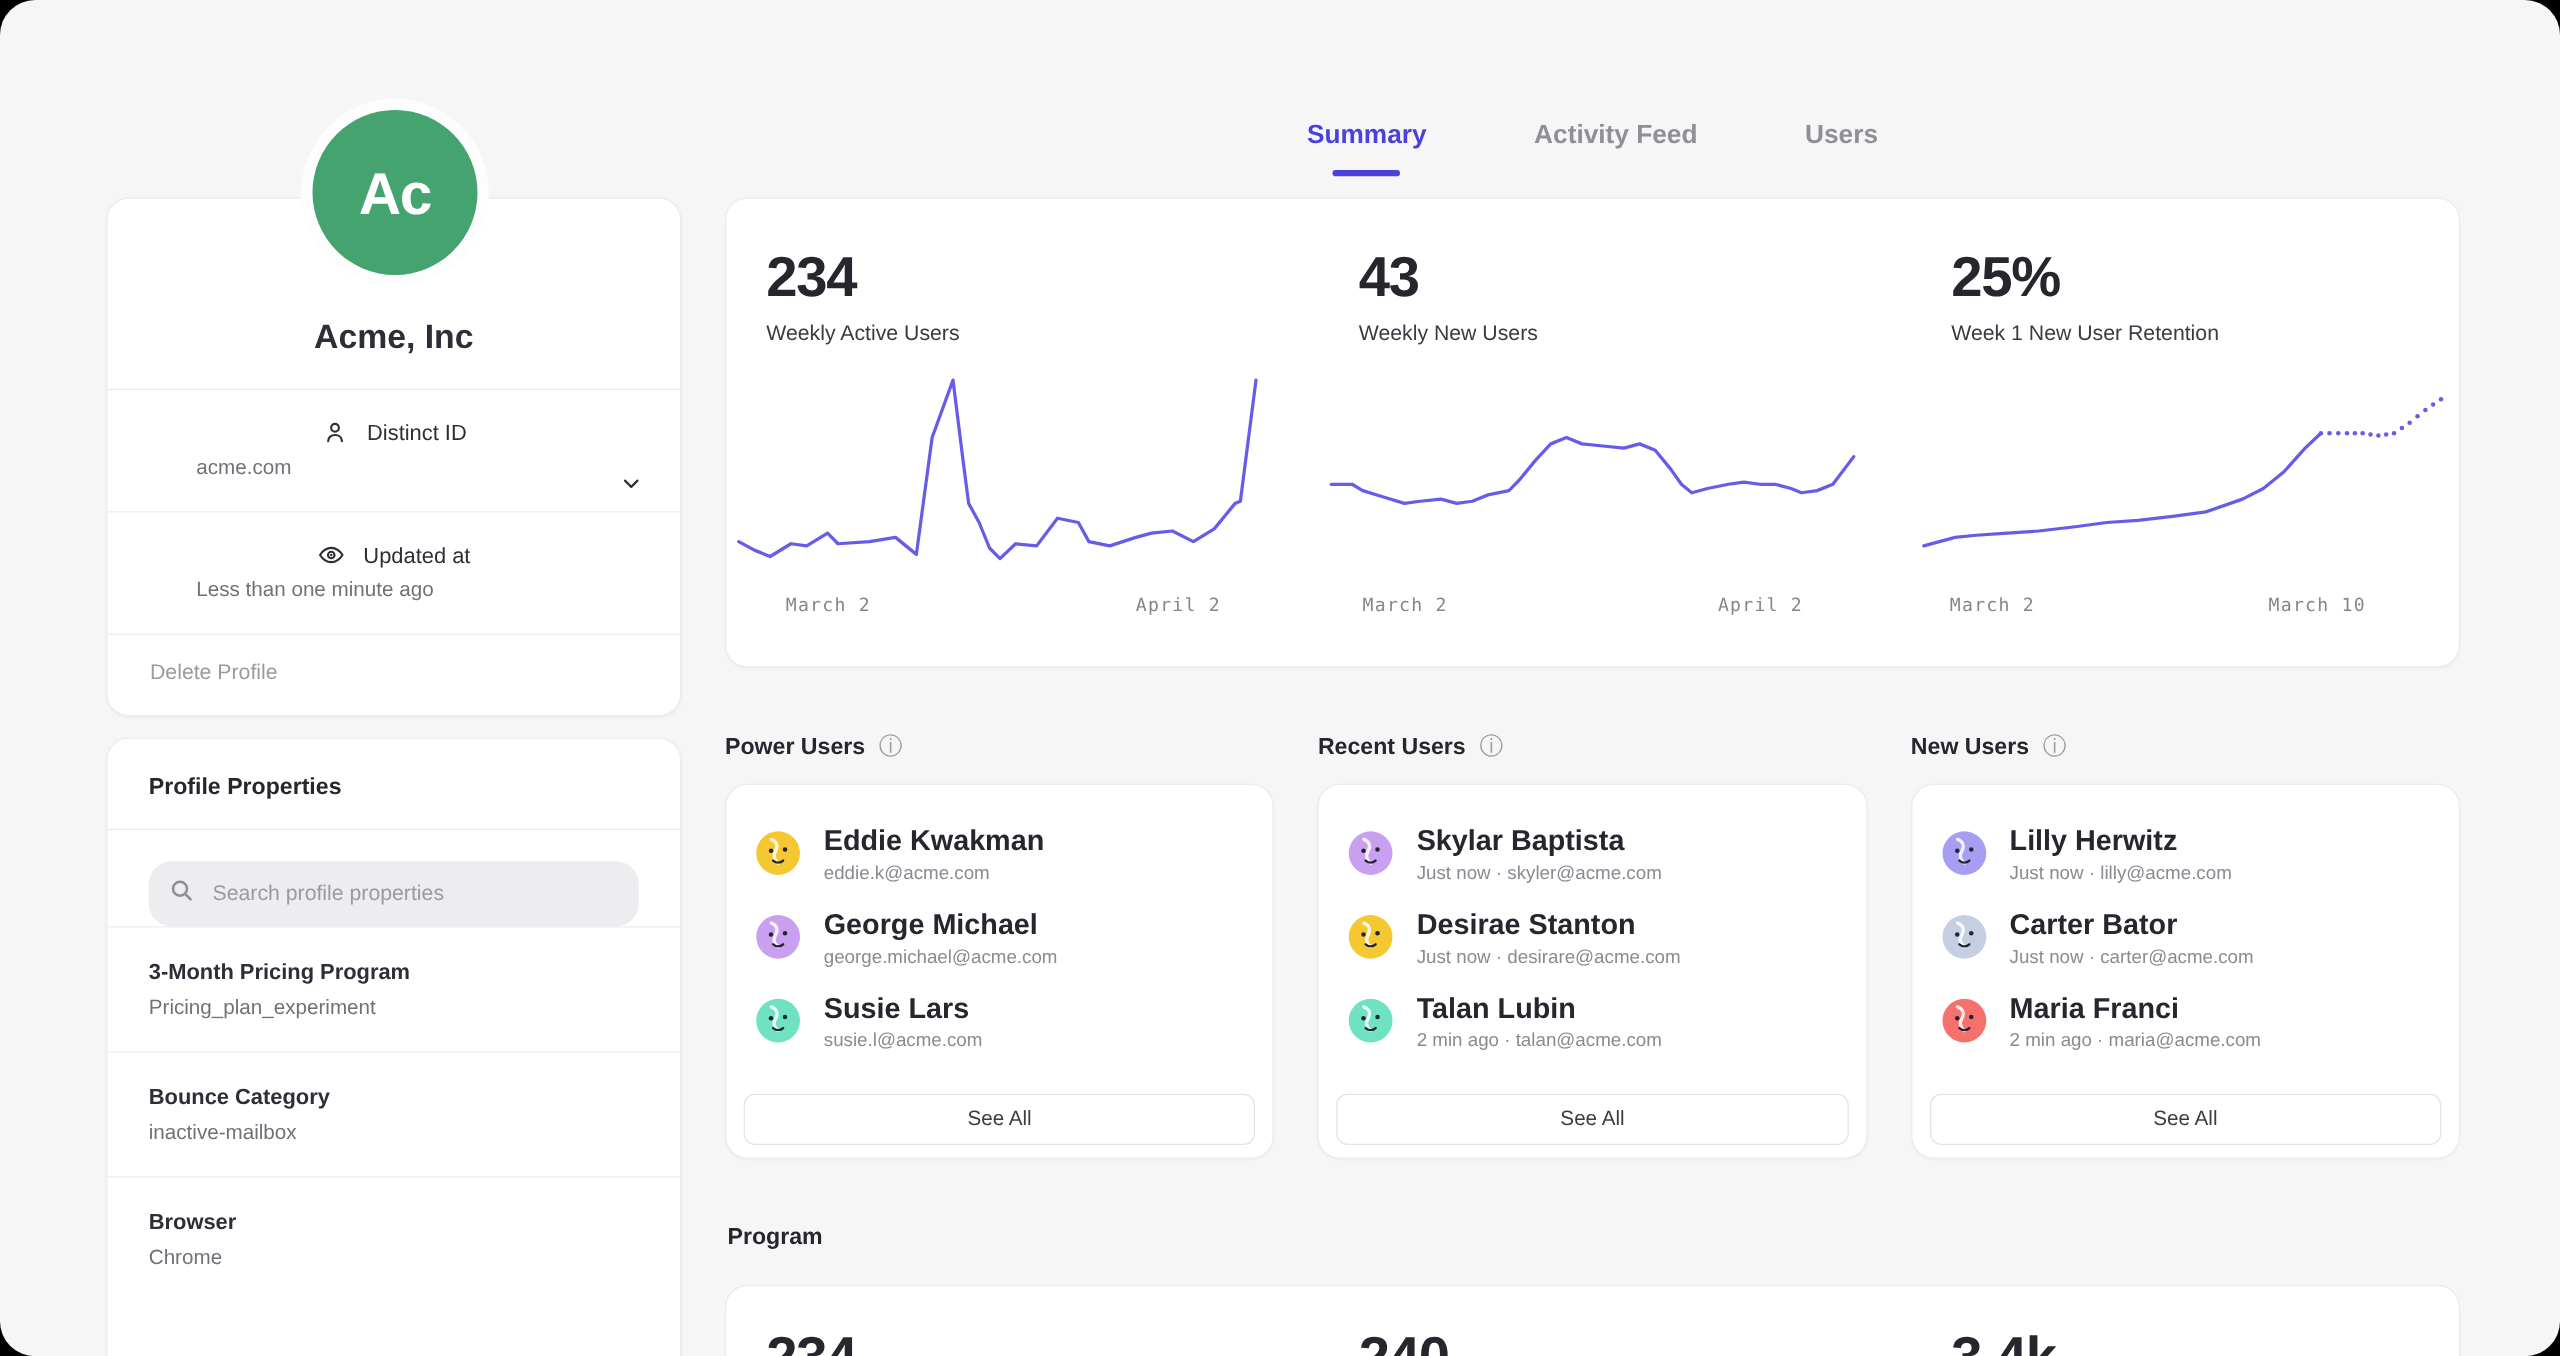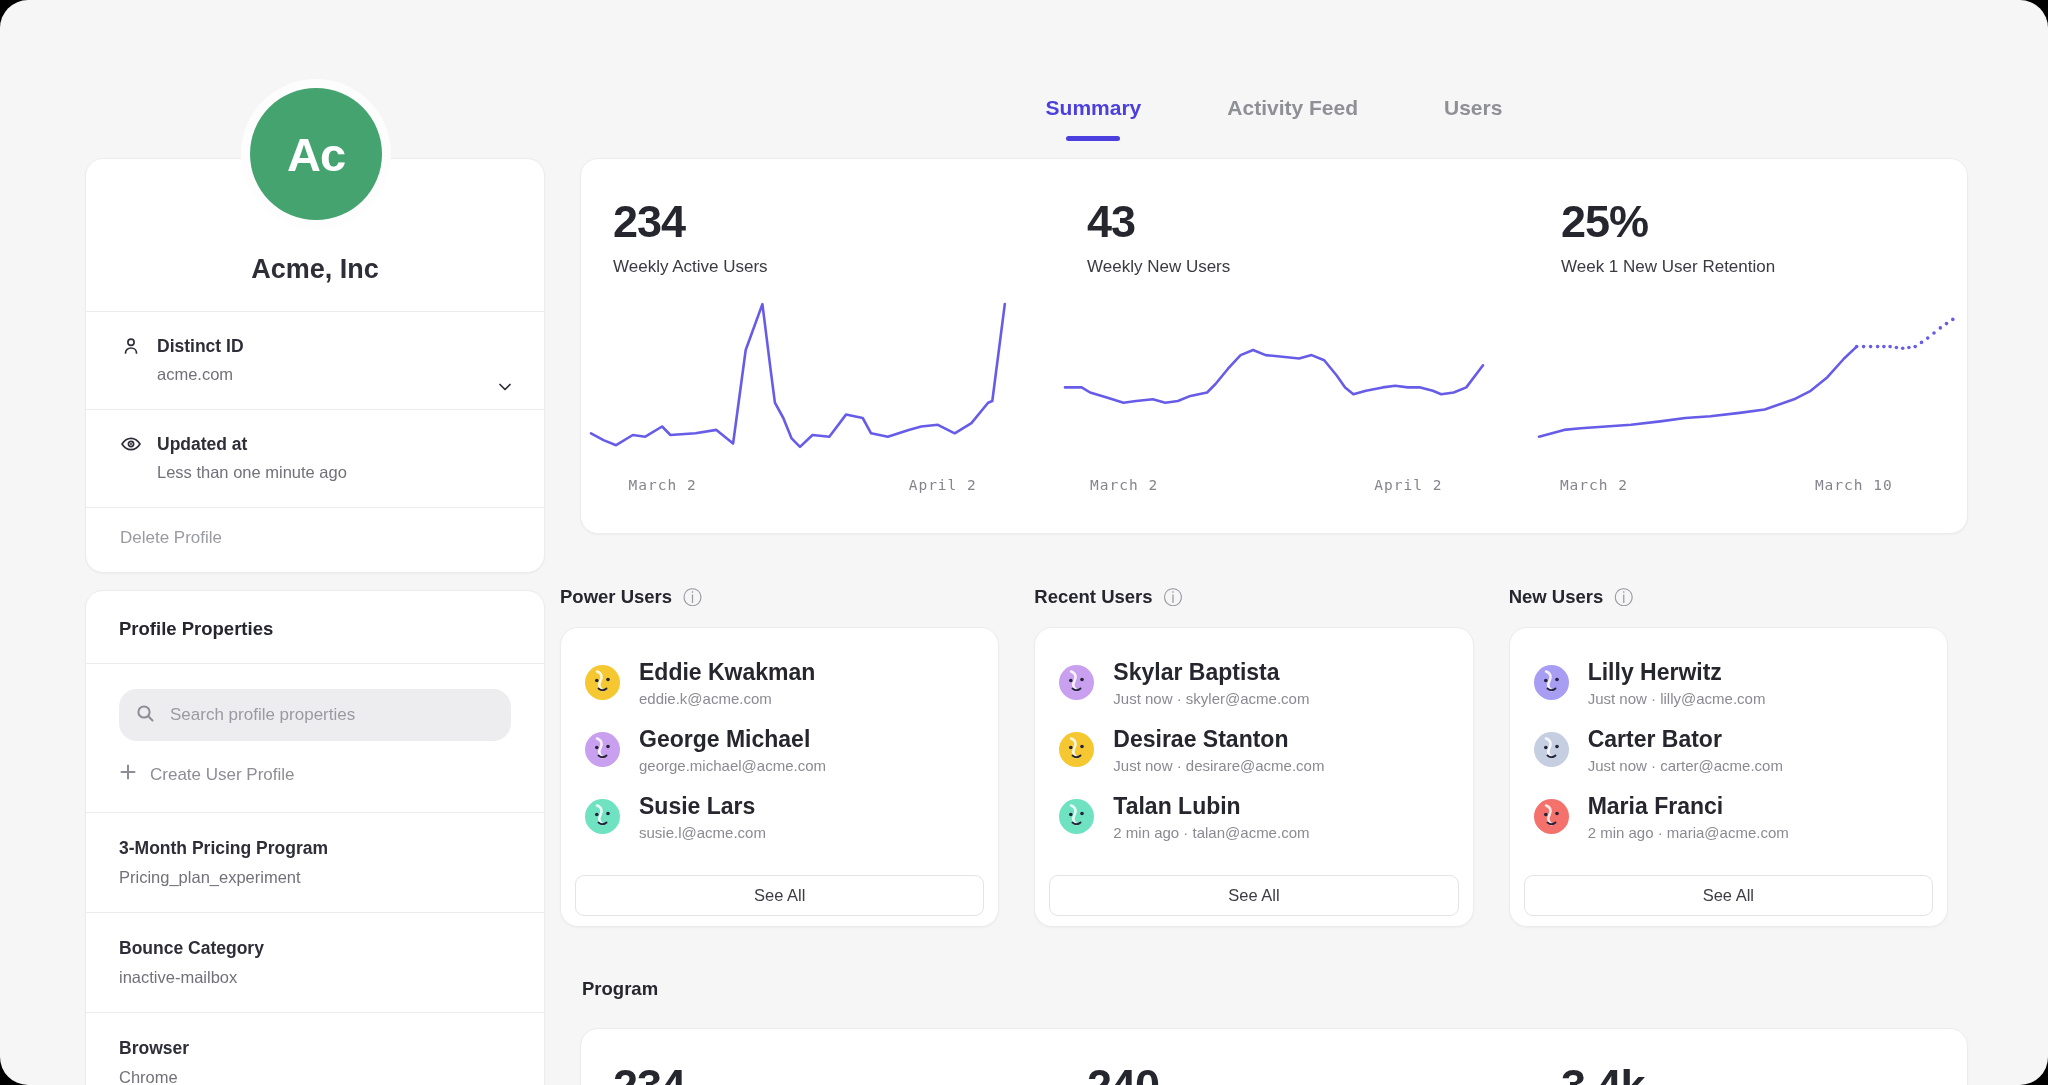--- a/index.html
+++ b/index.html
@@ -13,21 +13,21 @@
         box-shadow:0 1px 2px rgba(25,25,50,.04);}
 
   
   .company-avatar{position:absolute;left:250px;top:88px;width:132px;height:132px;border-radius:50%;
         background:#44a36f;box-shadow:0 0 0 9px #fdfdfe;display:flex;align-items:center;justify-content:center;
         color:#fff;font-size:47px;font-weight:700;z-index:3;letter-spacing:-1px;}
   .profile-card{position:absolute;left:85px;top:158px;width:460px;z-index:2;}
   .profile-head{height:152px;display:flex;align-items:flex-end;justify-content:center;padding-bottom:26px;}
   .company-name{font-size:27px;font-weight:700;color:#2e2e38;}
   .prow{border-top:1px solid #ececef;padding:23px 34px 25px 34px;position:relative;}
-  .prow-label{display:flex;align-items:center;gap:15px;font-size:17.5px;font-weight:700;color:#2e2e38;}
+  .prow-label{display:flex;align-items:center;gap:15px;font-size:17.5px;font-weight:400;color:#2e2e38;justify-content:center;}
   .prow-icon{width:22px;height:22px;flex:0 0 22px;display:flex;align-items:center;justify-content:center;}
   .prow-value{margin:8px 0 0 37px;font-size:16.5px;color:#71717a;}
   .chevron-btn{position:absolute;right:26px;top:62px;width:26px;height:26px;cursor:pointer;
         display:flex;align-items:center;justify-content:center;}
   .delete-row{border-top:1px solid #ececef;padding:20px 34px 24px;font-size:17px;color:#9a9aa2;cursor:pointer;}
 
   .properties-card{position:absolute;left:85px;top:590px;width:460px;height:545px;z-index:2;}
   .pp-head{padding:27px 33px 23px;font-size:18.5px;font-weight:700;color:#26262e;}
   .pp-divider{border-top:1px solid #ececef;}
   .pp-search{margin:25px 33px 0;height:52px;background:#ededef;border-radius:18px;
@@ -54,21 +54,21 @@
   .stat-col{padding:40px 10px 0;}
   .stat-num{margin-left:22px;font-size:45px;font-weight:700;letter-spacing:-1px;color:#26262e;line-height:1;}
   .stat-label{margin-left:22px;margin-top:13px;font-size:17px;color:#3a3a42;}
   .spark{height:170px;margin-top:22px;position:relative;}
   .spark svg{position:absolute;inset:0;overflow:visible;}
   .ticks{height:30px;position:relative;margin-top:2px;}
   .tick{position:absolute;top:6px;font-family:"DejaVu Sans Mono",monospace;font-size:14.5px;
         color:#85858d;letter-spacing:1px;white-space:nowrap;}
 
   
-  .cards-row{position:absolute;left:560px;top:584px;width:1388px;
+  .cards-row{position:absolute;left:580px;top:584px;width:1388px;
         display:grid;grid-template-columns:1fr 1fr 1fr;column-gap:35px;}
   .list-head{display:flex;align-items:center;gap:11px;height:26px;font-size:18.5px;font-weight:700;color:#26262e;}
   .info-icon{font-size:19px;color:#9a9aa2;font-weight:400;line-height:1;cursor:pointer;}
   .user-card{margin-top:17px;height:300px;padding-top:21px;display:flex;flex-direction:column;}
   .user-row{display:flex;align-items:center;gap:19px;height:67px;padding:0 24px;cursor:pointer;}
   .u-avatar{width:35px;height:35px;border-radius:50%;flex:0 0 35px;position:relative;overflow:hidden;}
   .u-name{font-size:23px;font-weight:700;color:#26262e;}
   .u-detail{margin-top:4px;font-size:15px;color:#8a8a92;}
   .see-all{margin:25px 14px 0;height:41px;border:1px solid #e4e4e8;border-radius:9px;background:#fff;
         display:flex;align-items:center;justify-content:center;font-size:16.5px;font-weight:500;
@@ -138,28 +138,20 @@
     <div class="pp-search">
       <span>
         <svg width="21" height="21" viewBox="0 0 21 21">
           <circle class="icon-muted" cx="9" cy="9" r="5.6"></circle>
           <path class="icon-muted" d="M13.3 13.3l4.2 4.2"></path>
         </svg>
       </span>
       <input type="text" placeholder="Search profile properties" style="">
     </div>
 
-    <div class="pp-create">
-      <span>
-        <svg width="18" height="18" viewBox="0 0 18 18">
-          <path class="icon-muted" d="M9 2.5v13M2.5 9h13"></path>
-        </svg>
-      </span>
-      <span>Create User Profile</span>
-    </div>
 
     <div class="pp-row">
       <div class="pp-row-label">3-Month Pricing Program</div>
       <div class="pp-row-value">Pricing_plan_experiment</div>
     </div>
     <div class="pp-row">
       <div class="pp-row-label">Bounce Category</div>
       <div class="pp-row-value">inactive-mailbox</div>
     </div>
     <div class="pp-row">

